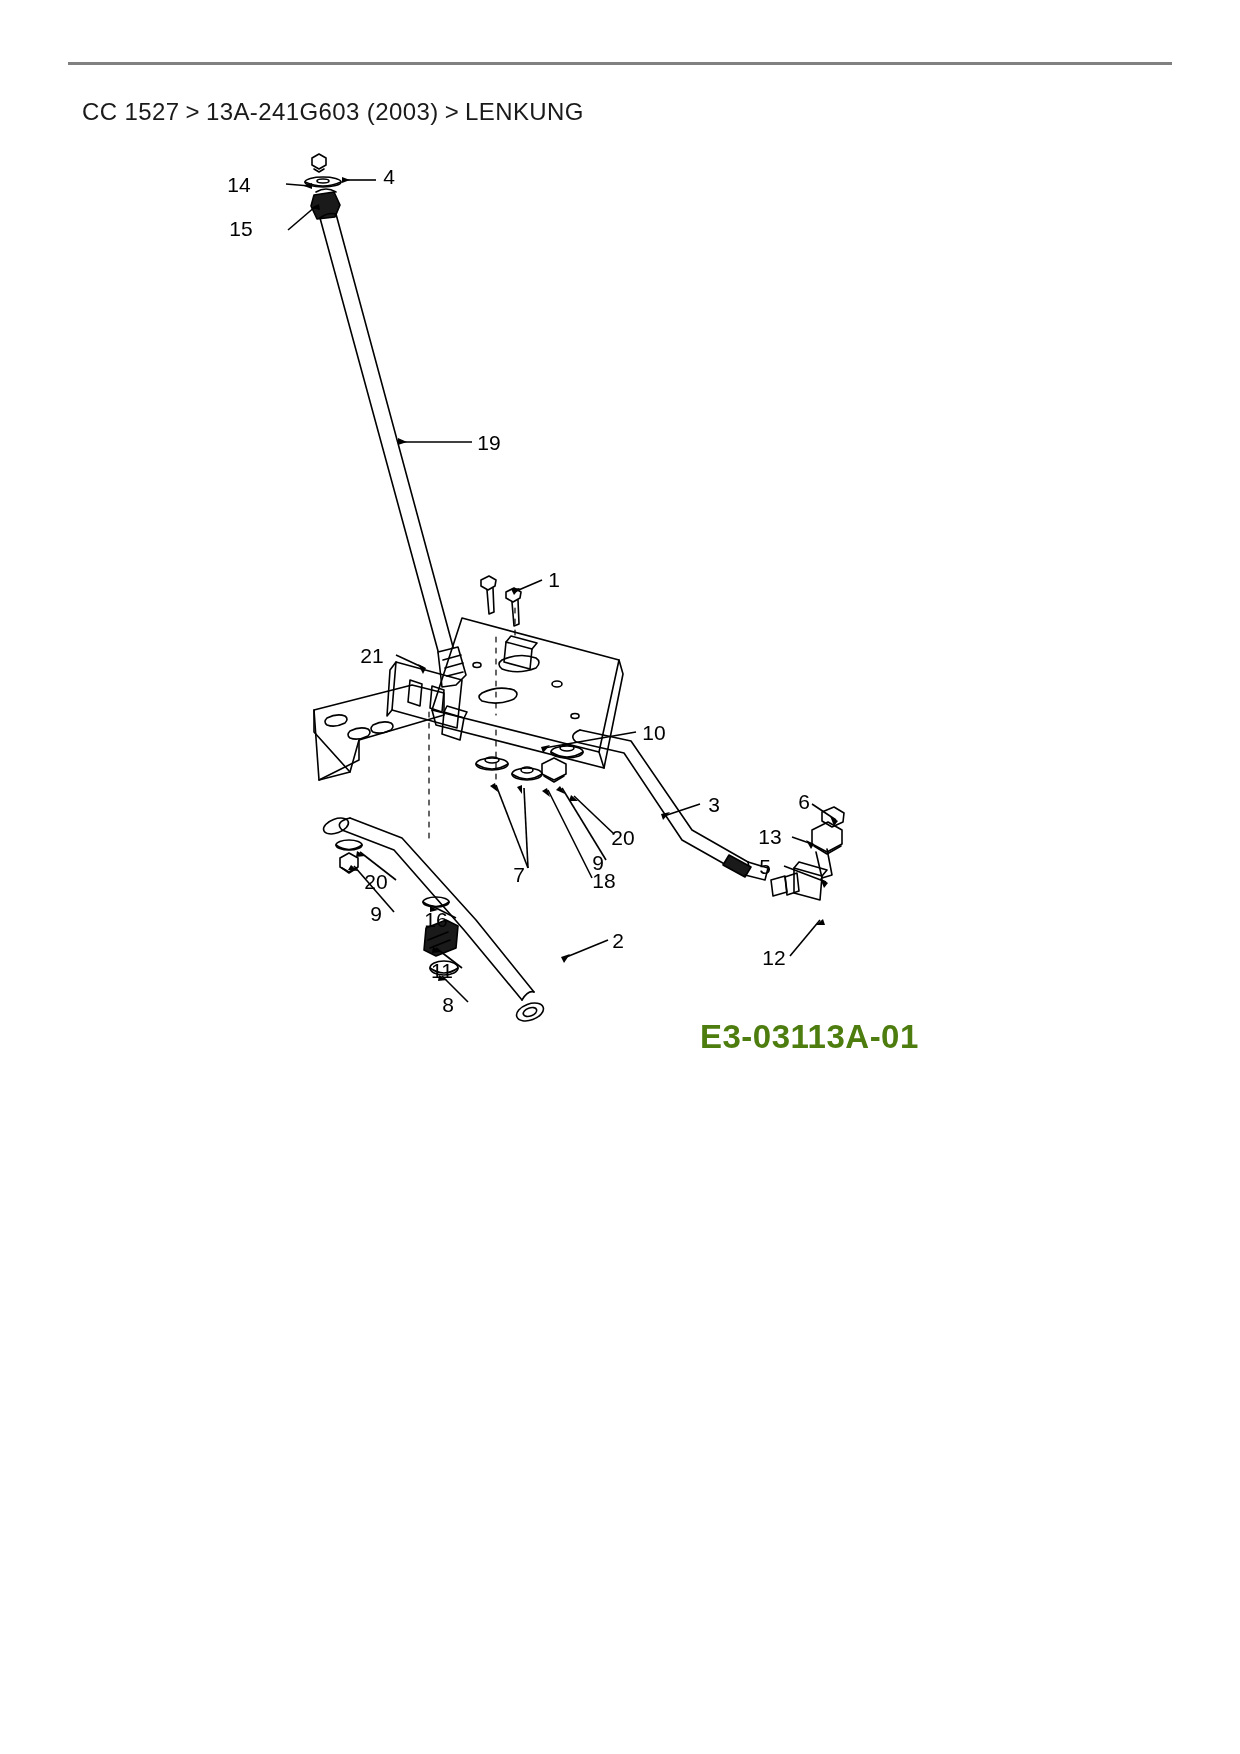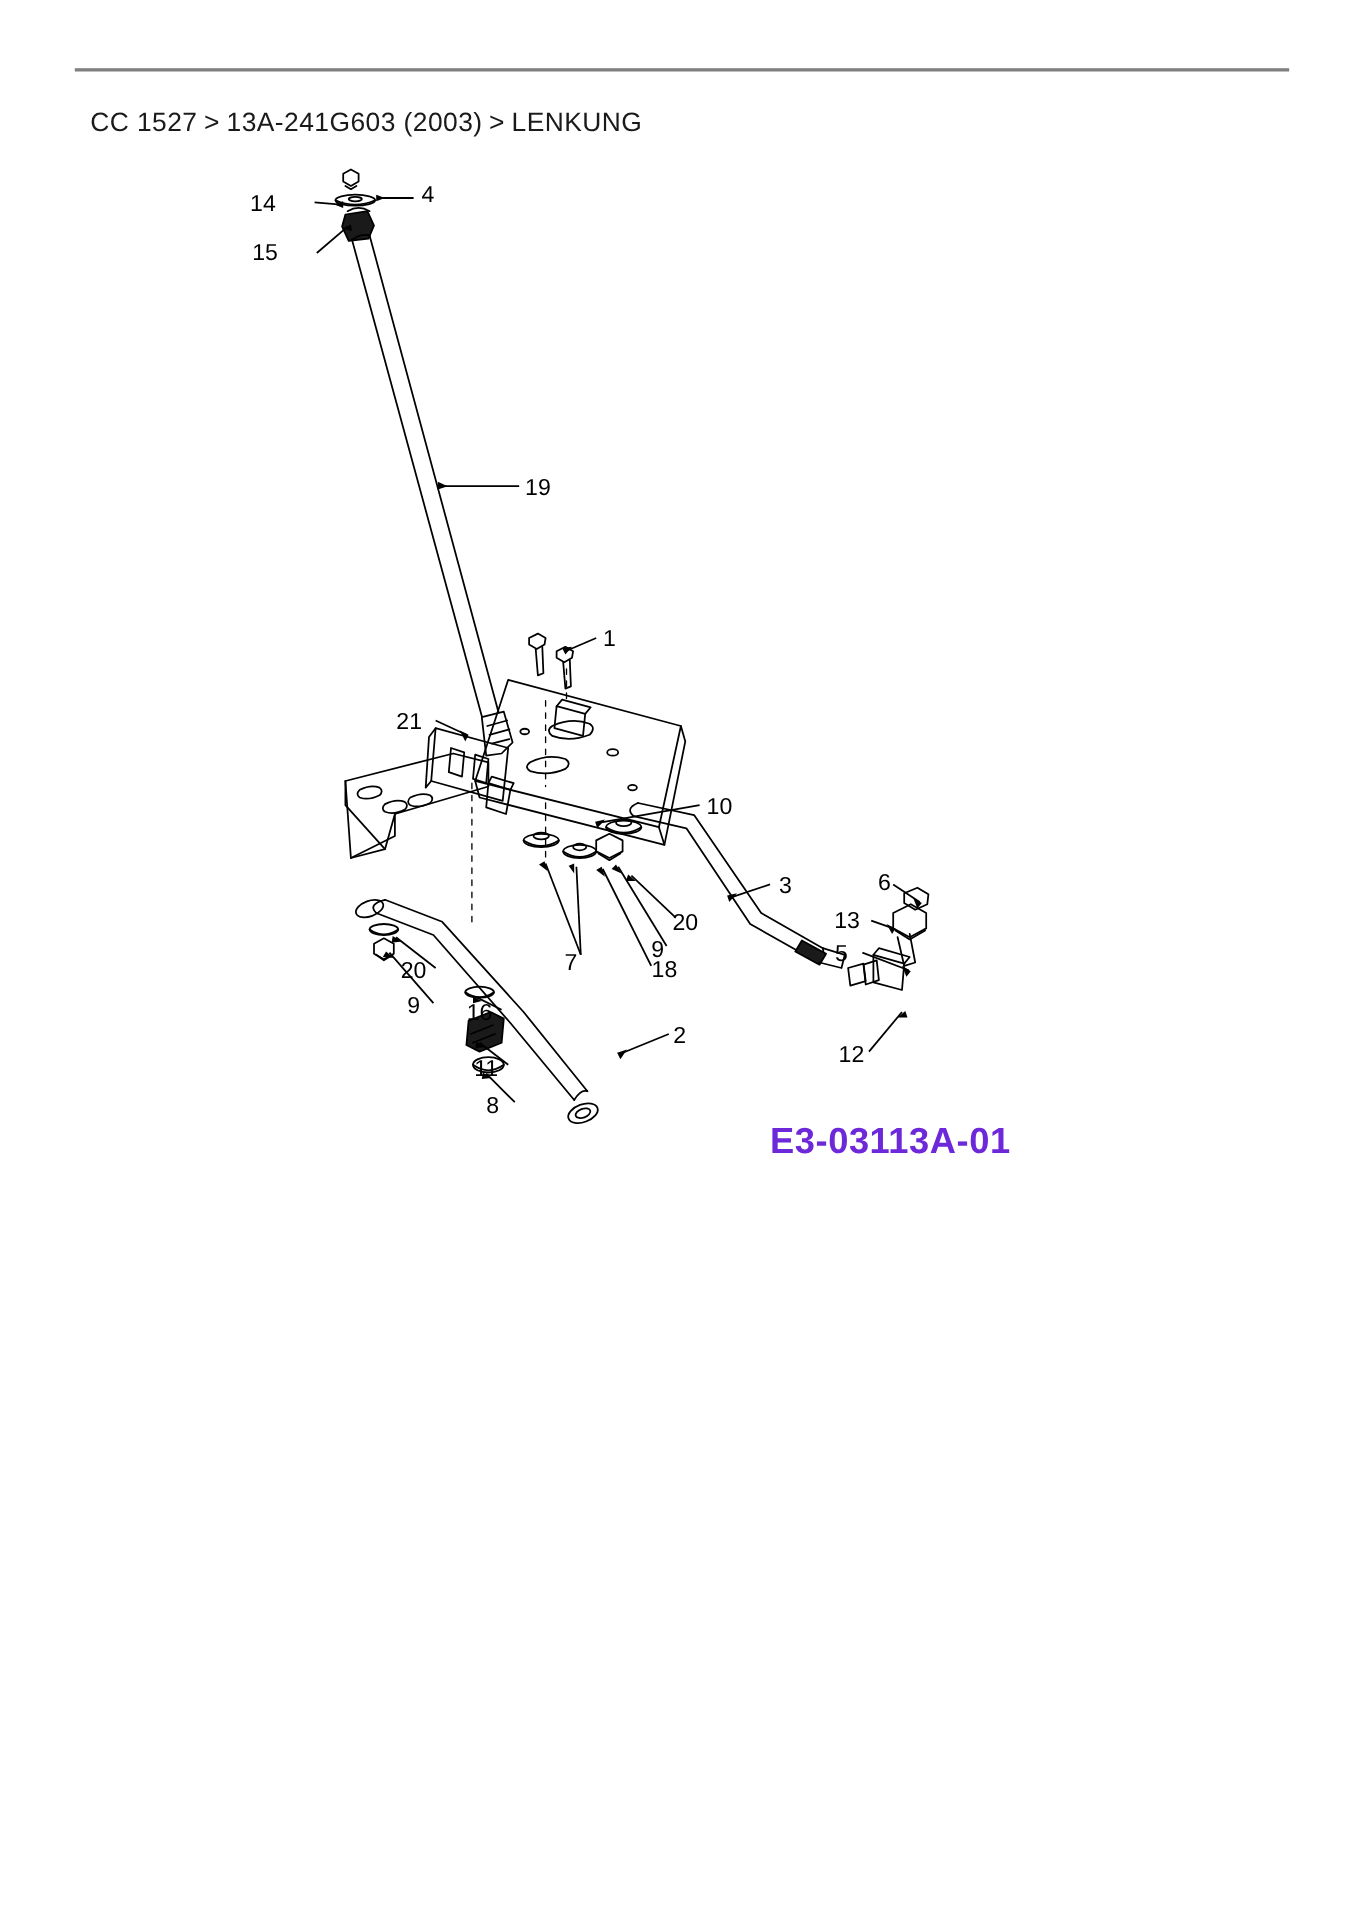--- a/index.html
+++ b/index.html
@@ -52,21 +52,21 @@
   .diagram-wrap svg {
     display: block;
   }
   .part-code {
     position: absolute;
     left: 700px;
     top: 1018px;
     font-size: 33px;
     font-weight: bold;
     letter-spacing: 0.5px;
-    color: #6d28d9;
+    color: #4d7c0f;
     white-space: nowrap;
   }
   text.callout {
     font-family: "Liberation Sans", sans-serif;
     font-size: 21px;
     fill: #000;
   }
 </style>
 </head>
 <body>

